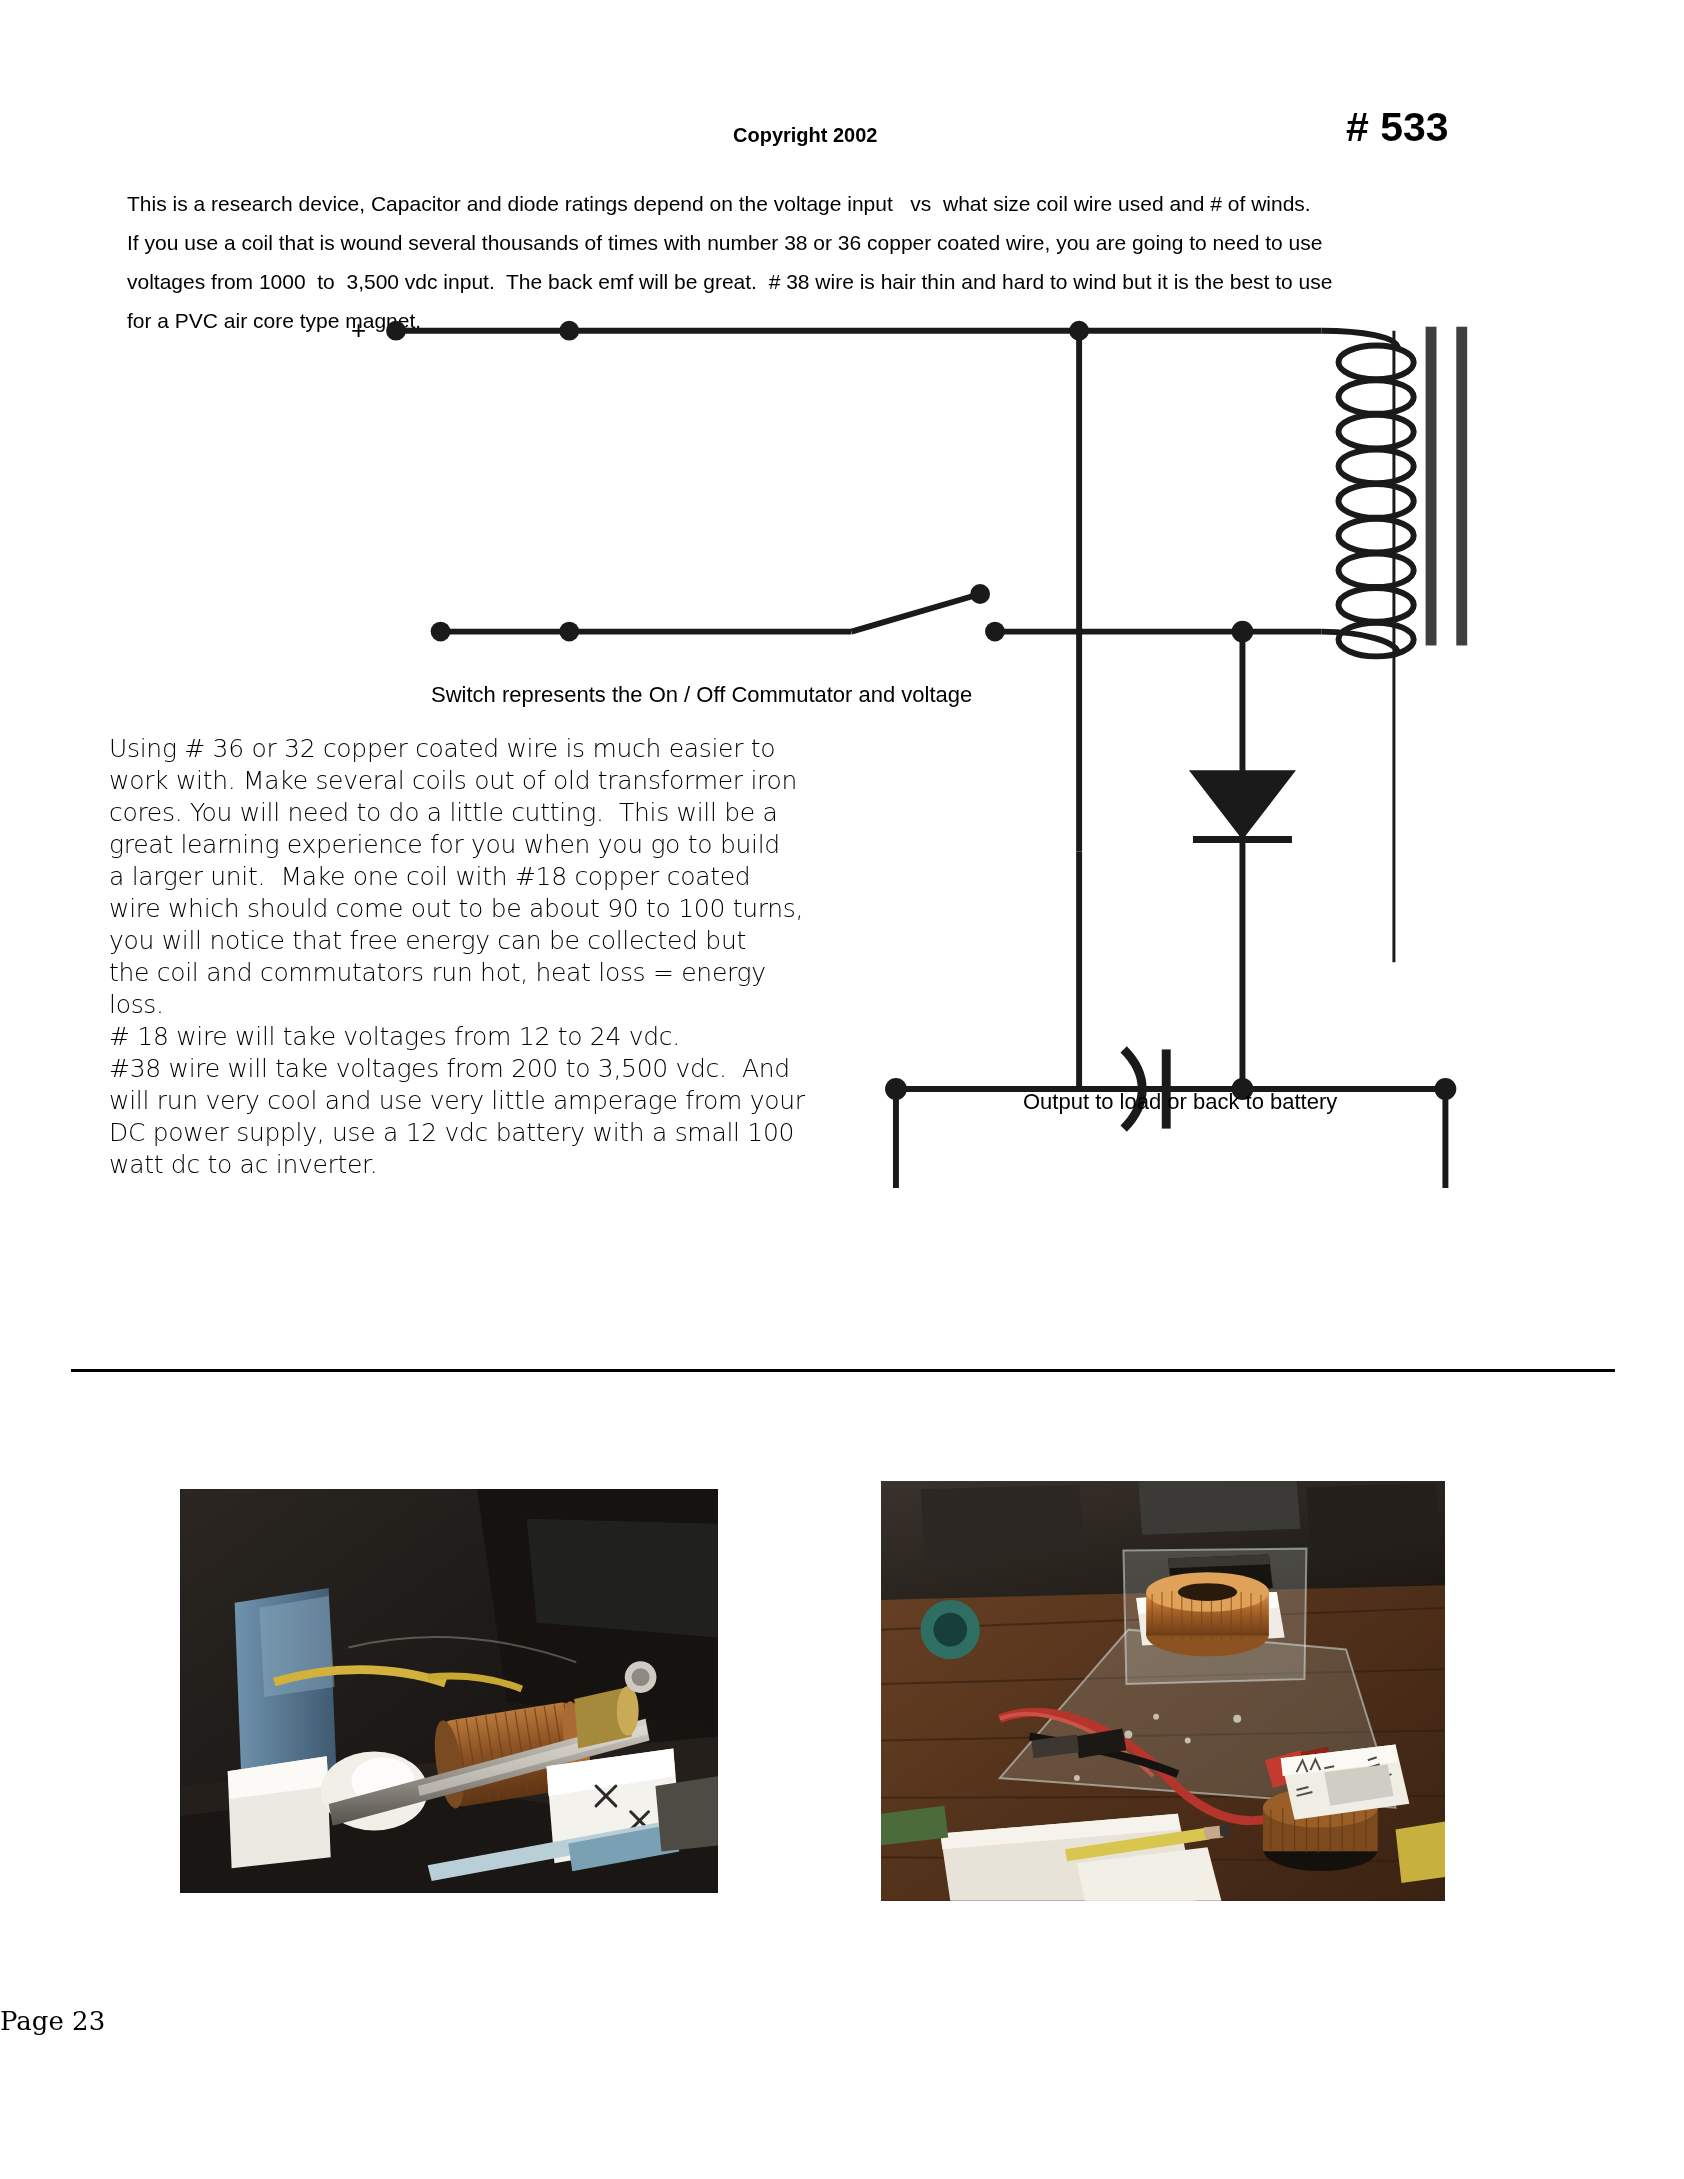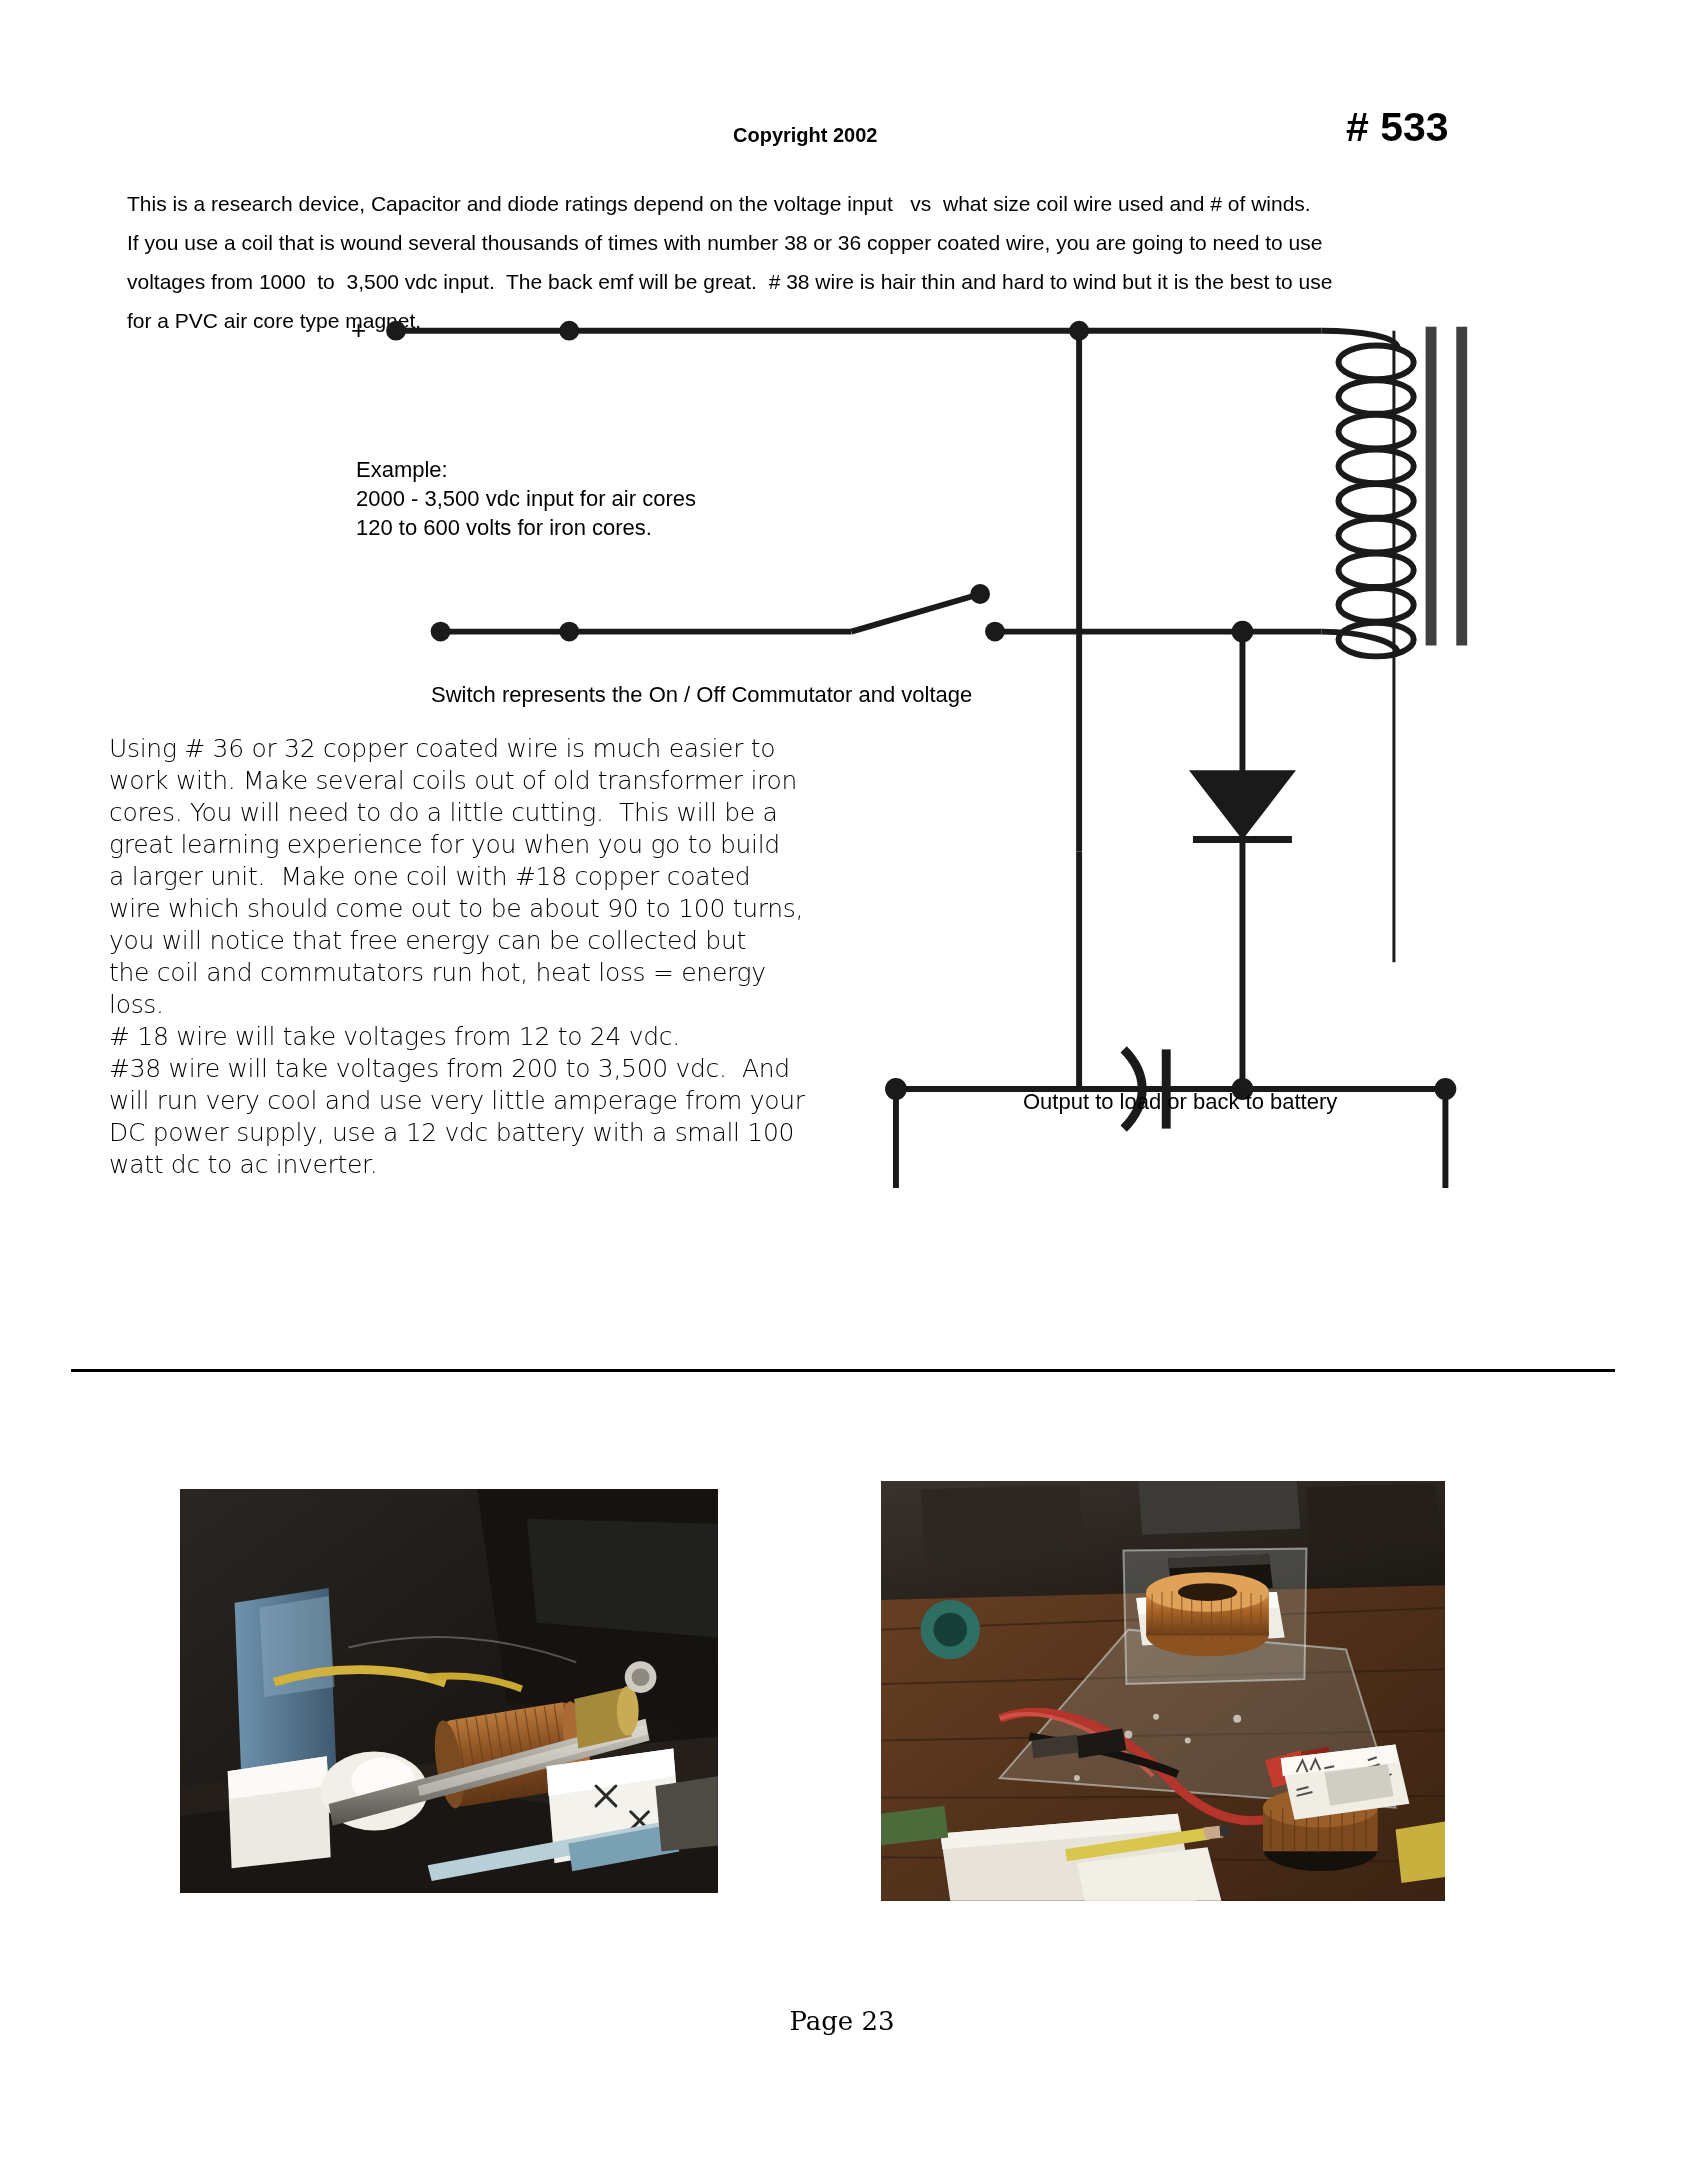--- a/index.html
+++ b/index.html
@@ -131,21 +131,21 @@
   }
   .photo-left  { left: 180px;  top: 1489px; width: 538px; height: 404px; }
   .photo-right { left: 881px;  top: 1481px; width: 564px; height: 420px; }
 
   
   .footer {
     position: absolute;
     left: 0;
     top: 2006px;
     width: 1684px;
-    text-align: center;
+    text-align: left;
     font-family: "DejaVu Serif", serif;
     font-size: 26px;
     white-space: pre;
   }
 </style>
 </head>
 <body>
 
 <div class="page">
 
@@ -234,23 +234,20 @@
       <circle cx="905" cy="800" r="11"></circle>
       <circle cx="1255" cy="800" r="11"></circle>
       <circle cx="1460" cy="800" r="11"></circle>
       <circle cx="905" cy="1000" r="11"></circle>
       <circle cx="1460" cy="1010" r="11"></circle>
     </g>
   </svg>
 
   <div style="position:absolute; left:351px; top:315px; font-size:26px; font-family:'Liberation Sans',sans-serif;">+</div>
 
-  <div class="example-block">Example:
-2000 - 3,500 vdc input for air cores
-120 to 600 volts for iron cores.</div>
 
   <div class="switch-caption">Switch represents the On / Off Commutator and voltage</div>
 
   <div class="body-para">Using # 36 or 32 copper coated wire is much easier to
 work with. Make several coils out of old transformer iron
 cores. You will need to do a little cutting.  This will be a
 great learning experience for you when you go to build
 a larger unit.  Make one coil with #18 copper coated
 wire which should come out to be about 90 to 100 turns,
 you will notice that free energy can be collected but

